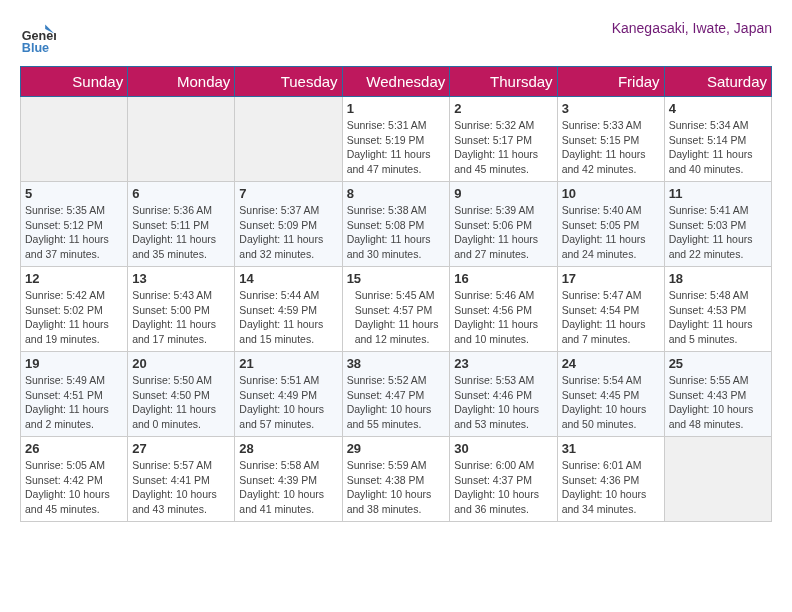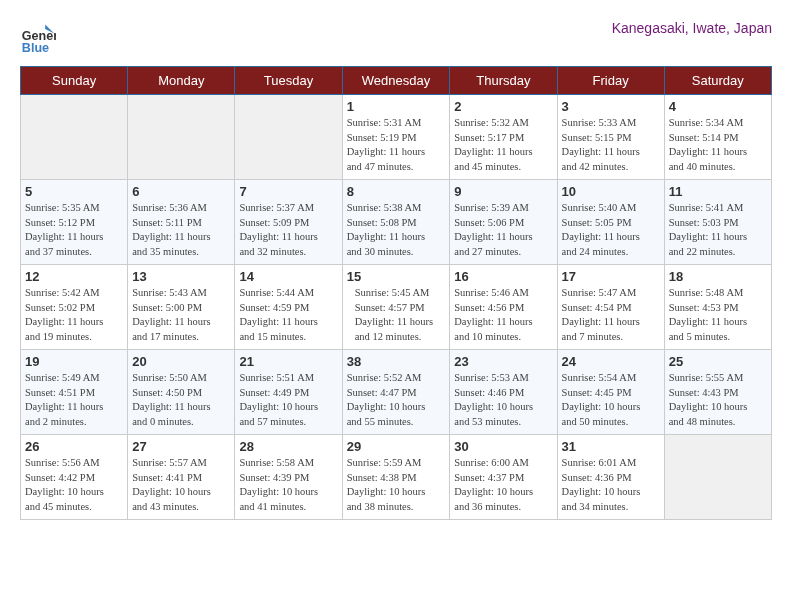--- a/index.html
+++ b/index.html
@@ -36,25 +36,25 @@
     .location {
       font-size: 14px;
       color: #701a75;
     }
     .calendar {
       width: 100%;
       border-collapse: collapse;
       font-size: 11px;
     }
     .calendar th {
-      background: #7f1d1d;
+      background: #be185d;
       color: #fff;
       padding: 6px 4px;
-      text-align: center;
-      font-size: 13px;
+      text-align: right;
+      font-size: 15px;
       font-weight: normal;
       border: 1px solid #2a6aa0;
     }
     .calendar td {
       border: 1px solid #ccc;
       vertical-align: top;
       padding: 4px;
       width: 108px;
       min-height: 80px;
       background: #fff;
@@ -65,21 +65,20 @@
     .day-number {
       font-size: 13px;
       font-weight: bold;
       color: #333;
       margin-bottom: 2px;
     }
     .day-info {
       color: #444;
       font-size: 10.5px;
       line-height: 1.4;
-      font-family: Liberation Serif, serif;
     }
     .empty-cell {
       background: #f0f0f0 !important;
     }
     .week-row td {
       height: 85px;
     }
   </style>
 </head>
 <body>
@@ -292,21 +291,21 @@
           <div class="day-number">25</div>
           <div class="day-info" style="white-space: pre-line;">Sunrise: 5:55 AM
 Sunset: 4:43 PM
 Daylight: 10 hours
 and 48 minutes.</div>
         </td>
       </tr>
       <tr class="week-row">
         <td>
           <div class="day-number">26</div>
-          <div class="day-info" style="white-space: pre-line;">Sunrise: 5:56 AM
+          <div class="day-info" style="white-space: pre-line;">Sunrise: 5:05 AM
 Sunset: 4:42 PM
 Daylight: 10 hours
 and 45 minutes.</div>
         </td>
         <td>
           <div class="day-number">27</div>
           <div class="day-info" style="white-space: pre-line;">Sunrise: 5:57 AM
 Sunset: 4:41 PM
 Daylight: 10 hours
 and 43 minutes.</div>

